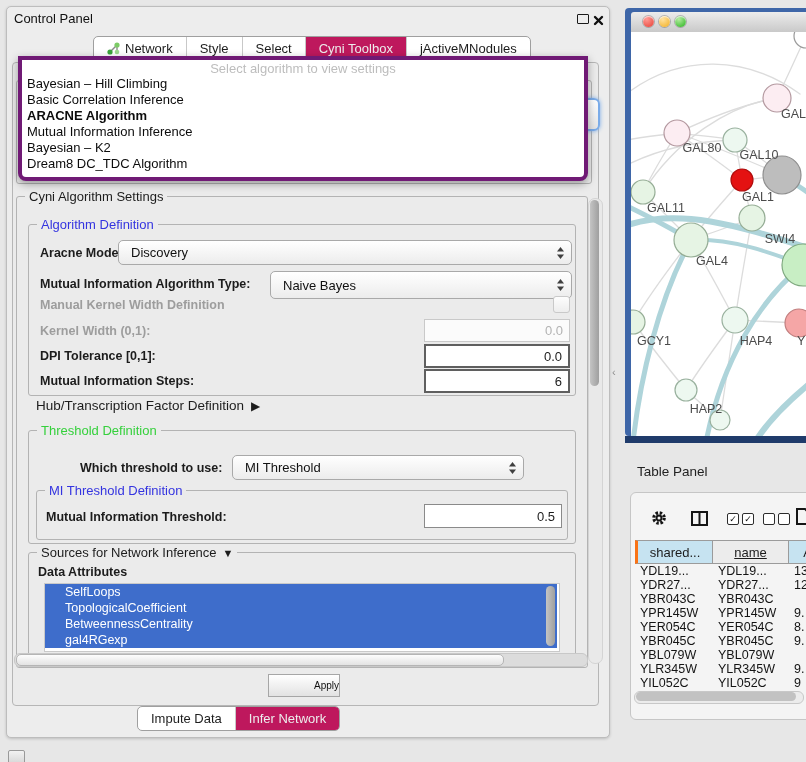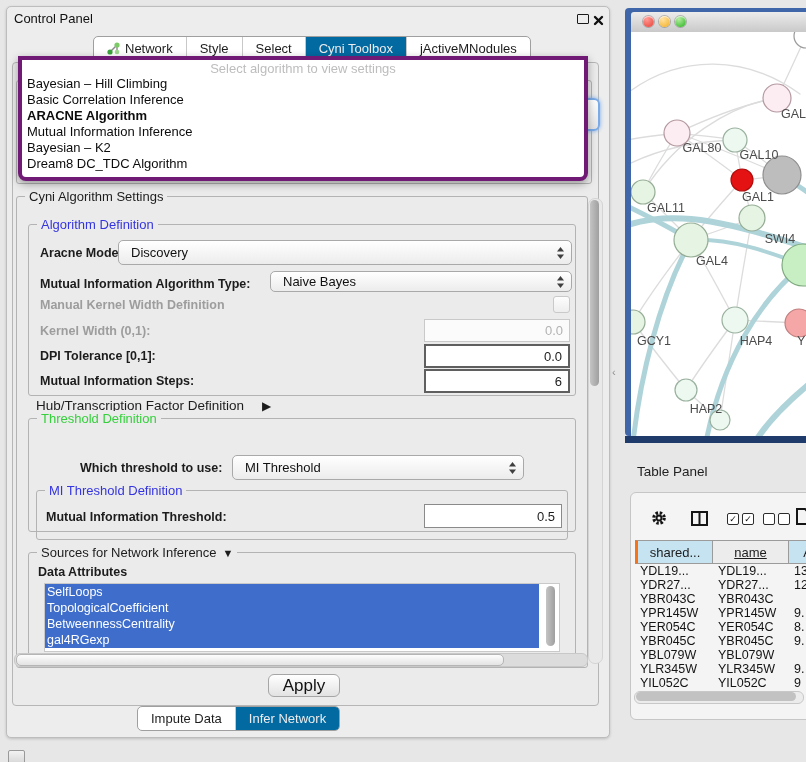--- a/index.html
+++ b/index.html
@@ -10,21 +10,21 @@
   .winframe{position:absolute;left:6px;top:6px;width:602px;height:730px;background:#ededed;
             border:1px solid #bdbdbd;border-radius:5px;box-shadow:0 1px 3px rgba(0,0,0,.18)}
   .wintitle{position:absolute;left:14px;top:11px;font-size:13px;color:#111;white-space:nowrap}
   .flticon{position:absolute;left:577px;top:14px;width:10px;height:8px;border:1.6px solid #1a1a1a;border-radius:1px}
   .clsicon{position:absolute;left:593px;top:12px;width:11px;height:11px}
   
   .tabbar{position:absolute;display:flex;height:23px;background:#fff;border:1px solid #9f9f9f;
           border-radius:5px;overflow:hidden;font-size:13px;font-weight:500;align-items:stretch}
   .tab{display:flex;align-items:center;padding:0 13px;color:#1d1d1d;border-left:1px solid #c8c8c8;white-space:nowrap}
   .tab:first-child{border-left:none}
-  .tab.sel{background:#0369a1;color:#ededed}
+  .tab.sel{background:#be185d;color:#ededed}
   .tab svg{margin-right:5px}
   
   .contentbox{position:absolute;left:12px;top:62px;width:585px;height:642px;background:#ebebeb;
               border:1px solid #b6b6b6;border-radius:4px}
   
   .grp{position:absolute;border:1px solid #b3b3b3;border-radius:3px}
   .grp .t{position:absolute;top:-8px;left:8px;background:#ebebeb;padding:0 4px;font-size:13px;white-space:nowrap}
   .c-blue{color:#3434e0}.c-green{color:#35d03c}.c-dark{color:#1c1c1c}
   .lbl{position:absolute;font-size:12.5px;font-weight:bold;white-space:nowrap;display:flex;align-items:center}
   .lbl.dis{color:#9d9d9d}
@@ -43,24 +43,24 @@
   .popup .prompt{text-align:center;color:#bdbdbd;font-size:13px;padding-top:1px;height:15px}
   .algo-item{font-size:13px;height:16px;line-height:16px;padding-left:5px;color:#0c0c0c;white-space:nowrap}
   .algo-item.hl{font-weight:bold}
   
   .sb-track-v{position:absolute;background:#e9e9e9;border:1px solid #d4d4d4;border-radius:7px}
   .sb-thumb{position:absolute;background:linear-gradient(90deg,#c4c4c4,#9f9f9f);border-radius:5px}
   .sb-track-h{position:absolute;background:#dcdcdc;border:1px solid #c8c8c8;border-radius:6px}
   .sb-thumb-h{position:absolute;background:linear-gradient(#fdfdfd,#e3e3e3);border:1px solid #b5b5b5;border-radius:5px}
   
   .attrlist{position:absolute;background:#fff;border:1px solid #c9c9c9;overflow:hidden}
-  .attr-item{font-size:12.5px;height:16px;line-height:16px;padding-left:2px;color:#fff;background:#3e6dcb;
+  .attr-item{font-size:12.5px;height:16px;line-height:16px;padding-left:20px;color:#fff;background:#3e6dcb;
              width:492px;white-space:nowrap}
-  .applybtn{position:absolute;display:flex;align-items:center;justify-content:center;font-size:17px;
-            background:linear-gradient(#ffffff,#e2e2e2);border:1px solid #a6a6a6;border-radius:6px;color:#111}
+  .applybtn{position:absolute;display:flex;align-items:center;justify-content:flex-end;font-size:10px;
+            background:linear-gradient(#ffffff,#e2e2e2);border:1px solid #a6a6a6;border-radius:0;color:#111}
   
   .netframe{position:absolute;left:625px;top:8px;width:181px;height:428px;background:#3e66a8;border-radius:4px 0 0 4px}
   .netframe-bottom{position:absolute;left:625px;top:436px;width:181px;height:7px;background:#1f3b6b}
   .nettitle{position:absolute;left:631px;top:12px;width:175px;height:20px;
             background:linear-gradient(#ececec,#c9c9c9);border-bottom:1px solid #9a9a9a;border-radius:3px 0 0 0}
   .tl{position:absolute;width:11px;height:11px;border-radius:50%;
       box-shadow:inset 0 1px 1px rgba(255,255,255,.7),0 0 0 1px rgba(0,0,0,.22)}
   .netcanvas{position:absolute;left:631px;top:32px;width:175px;height:404px;background:#fff;overflow:hidden}
   
   .tp-title{position:absolute;left:637px;top:464px;font-size:13.5px;color:#222}
@@ -152,21 +152,21 @@
 <div class="combo" style="left:118px;top:240px;width:454px;height:25px">
   <span>Discovery</span>
   <span class="stp">
       <svg width="9" height="12" viewBox="0 0 9 12">
         <path d="M4.5 0 L8 4.5 H1 Z" fill="#3f3f3f"></path>
         <path d="M4.5 12 L8 7.5 H1 Z" fill="#3f3f3f"></path>
       </svg>
     </span>
 </div>
 <div class="lbl" style="left:40px;top:271px;height:25px">Mutual Information Algorithm Type:</div>
-<div class="combo" style="left:270px;top:271px;width:302px;height:21px">
+<div class="combo" style="left:270px;top:271px;width:302px;height:28px">
   <span>Naive Bayes</span>
   <span class="stp">
       <svg width="9" height="12" viewBox="0 0 9 12">
         <path d="M4.5 0 L8 4.5 H1 Z" fill="#3f3f3f"></path>
         <path d="M4.5 12 L8 7.5 H1 Z" fill="#3f3f3f"></path>
       </svg>
     </span>
 </div>
 <div class="lbl dis" style="left:40px;top:297px;height:16px">Manual Kernel Width Definition</div>
 <div class="chk" style="left:553px;top:296px"></div>
@@ -176,26 +176,26 @@
 </div>
 <div class="lbl" style="left:40px;top:344px;height:24px">DPI Tolerance [0,1]:</div>
 <div class="fld hot" style="left:424px;top:344px;width:146px;height:24px">
   <span>0.0</span>
 </div>
 <div class="lbl" style="left:40px;top:369px;height:24px">Mutual Information Steps:</div>
 <div class="fld hot" style="left:424px;top:369px;width:146px;height:24px">
   <span>6</span>
 </div>
 
-<div class="abs" style="left:36px;top:398px;font-size:13.5px;display:flex;align-items:center;gap:18px">
+<div class="abs" style="left:36px;top:398px;font-size:13.5px;display:flex;align-items:center;gap:7px">
   <span>Hub/Transcription Factor Definition</span>
   <span style="font-size:12px">▶</span>
 </div>
 
-<div class="grp" style="left:28px;top:418px;width:546px;height:112px">
+<div class="grp" style="left:28px;top:430px;width:546px;height:112px">
   <span class="t c-green">Threshold Definition</span>
 </div>
 <div class="lbl" style="left:80px;top:455px;height:25px">Which threshold to use:</div>
 <div class="combo" style="left:232px;top:455px;width:292px;height:25px">
   <span>MI Threshold</span>
   <span class="stp">
       <svg width="9" height="12" viewBox="0 0 9 12">
         <path d="M4.5 0 L8 4.5 H1 Z" fill="#3f3f3f"></path>
         <path d="M4.5 12 L8 7.5 H1 Z" fill="#3f3f3f"></path>
       </svg>

